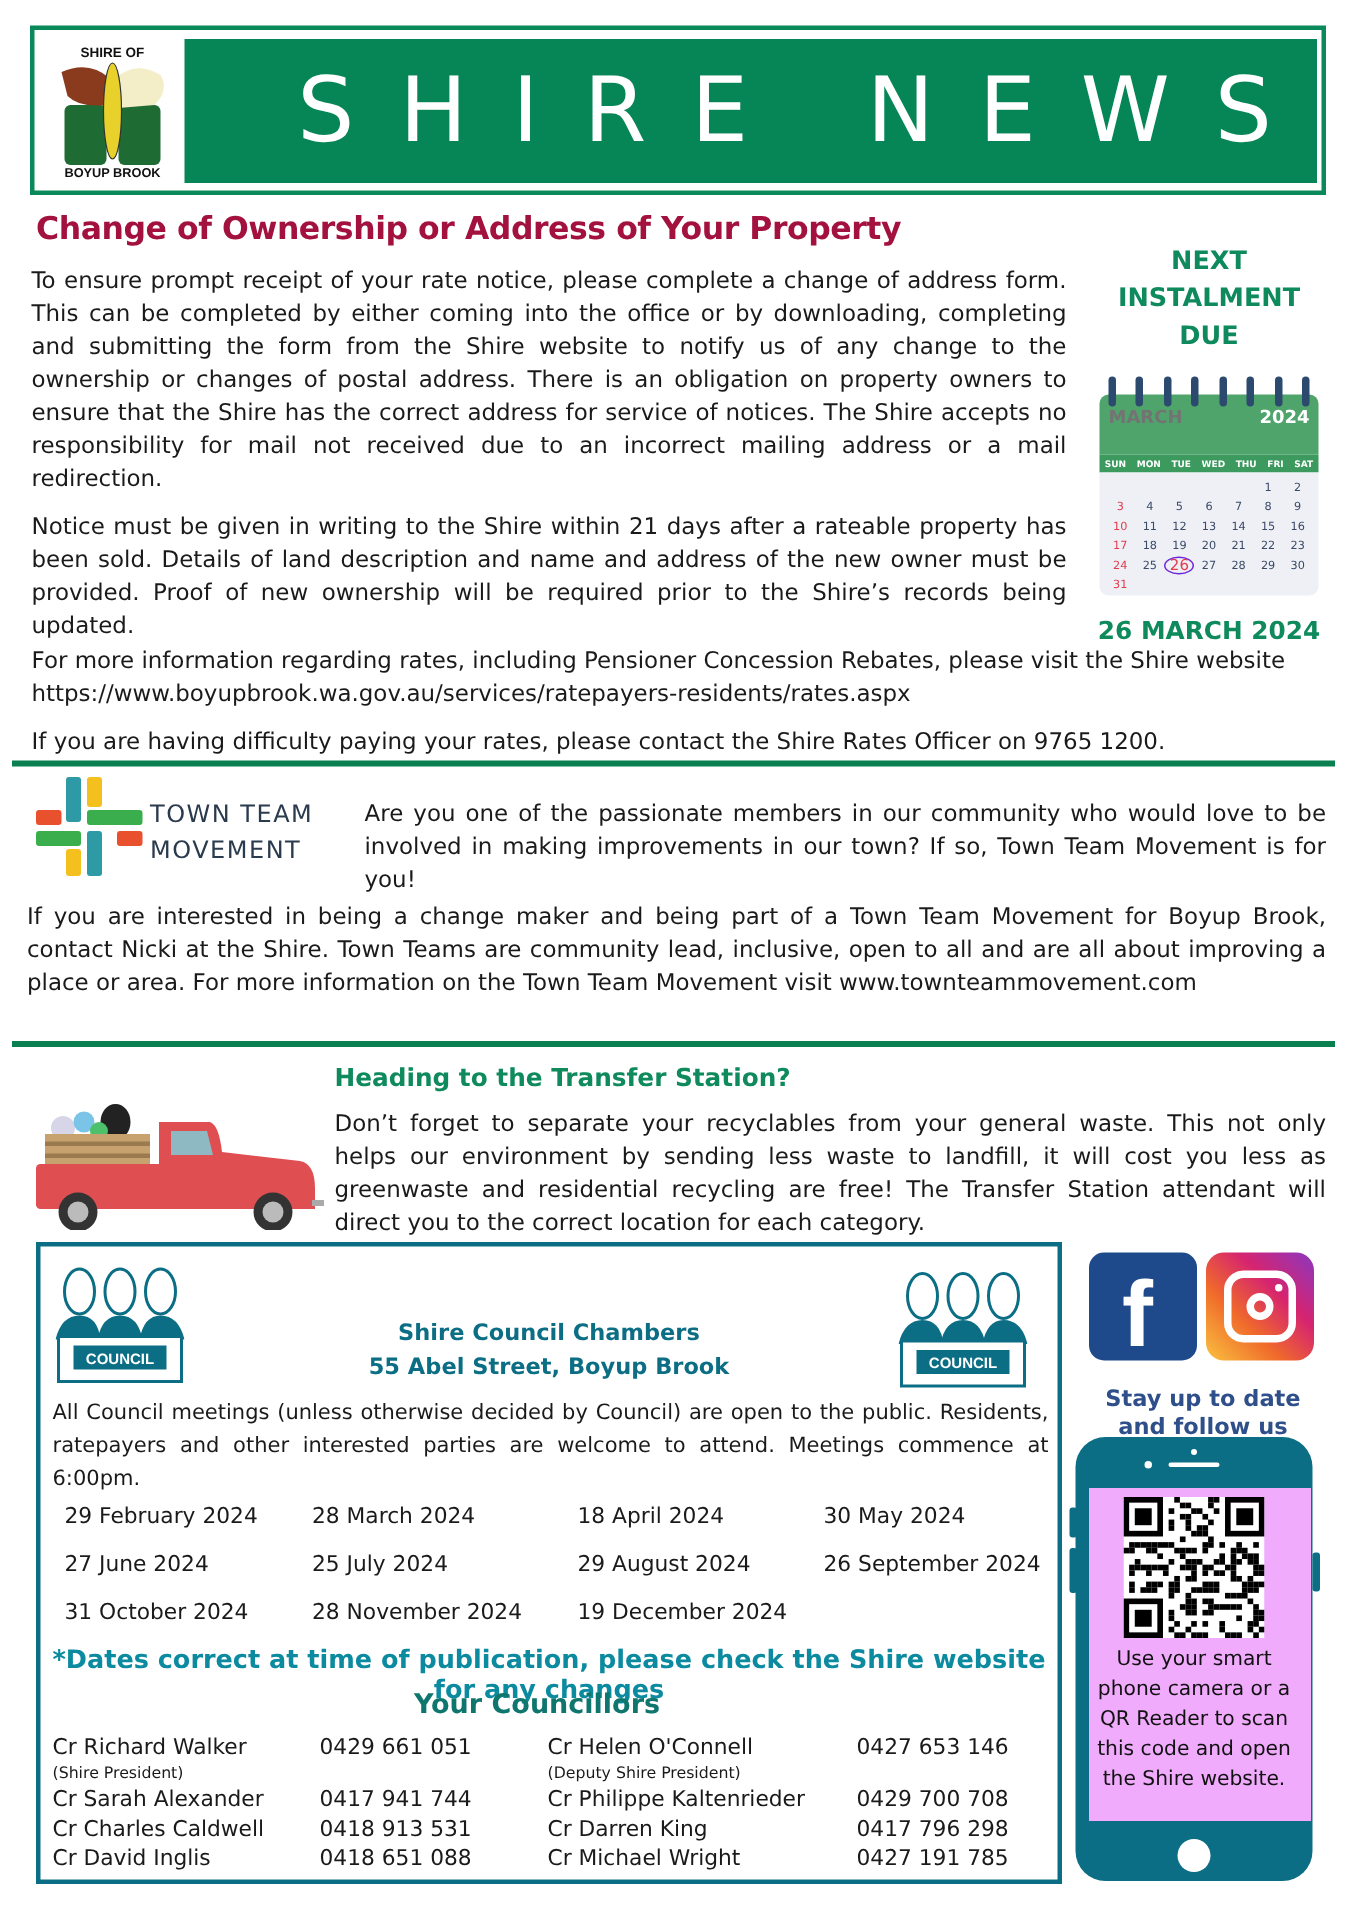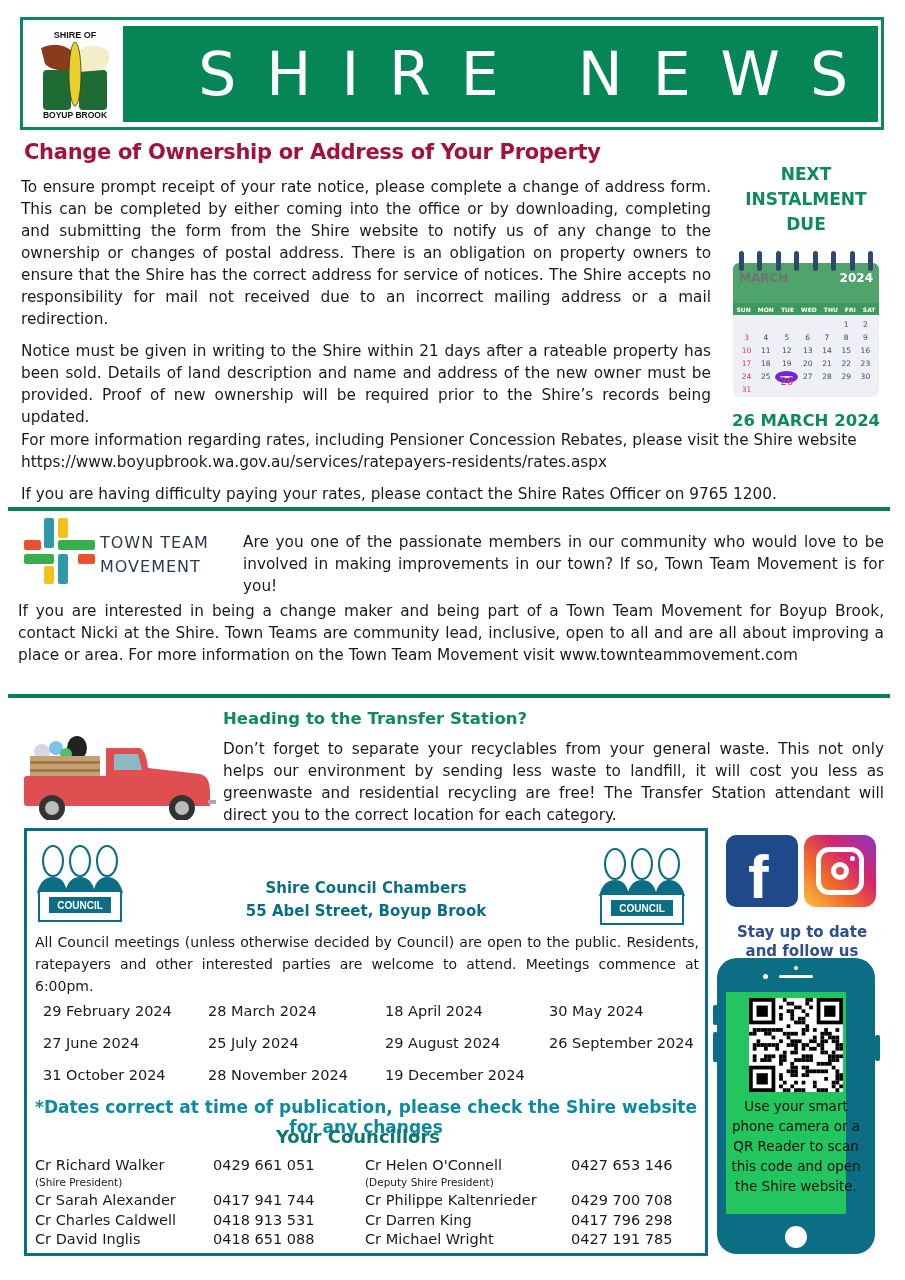--- a/index.html
+++ b/index.html
@@ -22,21 +22,21 @@
   .calendar { position: relative; margin: 14px auto 0; width: 146px; height: 146px; }
   .cal-head { position: absolute; left: 0; top: 12px; width: 146px; height: 40px; background: #4fa46b; border-radius: 6px 6px 0 0; }
   .cal-month { position: absolute; left: 6px; top: 20px; color: #737373; font-size: 12px; font-weight: bold; }
   .cal-year { position: absolute; right: 6px; top: 20px; color: #fff; font-size: 12px; font-weight: bold; }
   .cal-days { position: absolute; left: 0; top: 52px; width: 146px; height: 12px; background: #3d9a5f; display: flex; justify-content: space-around; align-items: center; }
   .cal-days span { color: #fff; font-size: 6px; font-weight: bold; }
   .cal-body { position: absolute; left: 0; top: 64px; width: 146px; height: 82px; background: #eef0f6; border-radius: 0 0 6px 6px; }
   .cal-grid { position: absolute; left: 4px; top: 4px; width: 138px; display: grid; grid-template-columns: repeat(7, 1fr); row-gap: 1px; }
   .cal-grid span { font-size: 7.5px; text-align: center; color: #3b4a66; height: 12px; line-height: 12px; }
   .cal-grid span.sun { color: #e23c4e; }
-  .cal-grid span.due { color: #e23c4e; border: 5px solid #6d28d9; border-radius: 50%; font-size: 10px; }
+  .cal-grid span.due { color: #e23c4e; border: 1px solid #6d28d9; border-radius: 50%; font-size: 10px; }
   .rings { position: absolute; left: 6px; top: 0; width: 134px; display: flex; justify-content: space-between; }
   .rings span { width: 5px; height: 20px; background: #2c4a6e; border-radius: 3px; }
   .instal-date { margin-top: 14px; color: #0e8a5c; font-weight: bold; font-size: 16.5px; }
 
   .rates-info { position: absolute; left: 21px; top: 429px; width: 865px; font-size: 15.3px; line-height: 22px; }
   .rates-contact { position: absolute; left: 21px; top: 483px; width: 865px; font-size: 15.3px; line-height: 22px; }
 
   .divider { position: absolute; left: 8px; width: 882px; height: 4px; background: #0a8050; }
 
   
@@ -68,21 +68,21 @@
   .fb { position: absolute; left: 0; top: 0; width: 72px; height: 72px; background: #1e4a8c; border-radius: 10px; }
   .fb span { position: absolute; left: 22px; top: 6px; color: #fff; font-size: 62px; font-weight: bold; font-family: "Liberation Sans", sans-serif; }
   .ig { position: absolute; left: 78px; top: 0; width: 72px; height: 72px; border-radius: 12px; background: linear-gradient(45deg, #f9c240 0%, #f06a2b 35%, #d6246f 65%, #8a37c1 100%); }
   .ig-frame { position: absolute; left: 12px; top: 12px; width: 48px; height: 48px; border: 5px solid #fff; border-radius: 13px; }
   .ig-lens { position: absolute; left: 10px; top: 10px; width: 18px; height: 18px; border: 5px solid #fff; border-radius: 50%; }
   .ig-dot { position: absolute; right: 4px; top: 4px; width: 5px; height: 5px; background: #fff; border-radius: 50%; }
   .follow { position: absolute; left: -6px; top: 76px; width: 164px; text-align: center; color: #2f4f8a; font-weight: bold; font-size: 15px; line-height: 19px; margin-top: 12px; }
 
   .phone { position: absolute; left: 717px; top: 958px; width: 158px; height: 296px; background: #0c6e84; border-radius: 20px; }
   .phone-side { position: absolute; background: #0c6e84; width: 5px; border-radius: 2px; }
-  .phone-screen { position: absolute; left: 9px; top: 34px; width: 120px; height: 222px; background: #22c55e; }
+  .phone-screen { position: absolute; left: 9px; top: 34px; width: 148px; height: 222px; background: #f0abfc; }
   .cam-dot { position: absolute; left: 46px; top: 16px; width: 5px; height: 5px; background: #fff; border-radius: 50%; }
   .speaker { position: absolute; left: 62px; top: 17px; width: 34px; height: 3px; background: #fff; border-radius: 2px; }
   .top-dot { position: absolute; left: 77px; top: 8px; width: 4px; height: 4px; background: #fff; border-radius: 50%; }
   .home-btn { position: absolute; left: 68px; top: 268px; width: 22px; height: 22px; background: #fff; border-radius: 50%; }
   .qr { position: absolute; left: 23px; top: 6px; width: 94px; height: 94px; }
   .qr-text { position: absolute; left: 0; top: 104px; width: 140px; text-align: center; font-size: 13.5px; line-height: 20px; color: #111; }
 </style>
 </head>
 <body>
 

